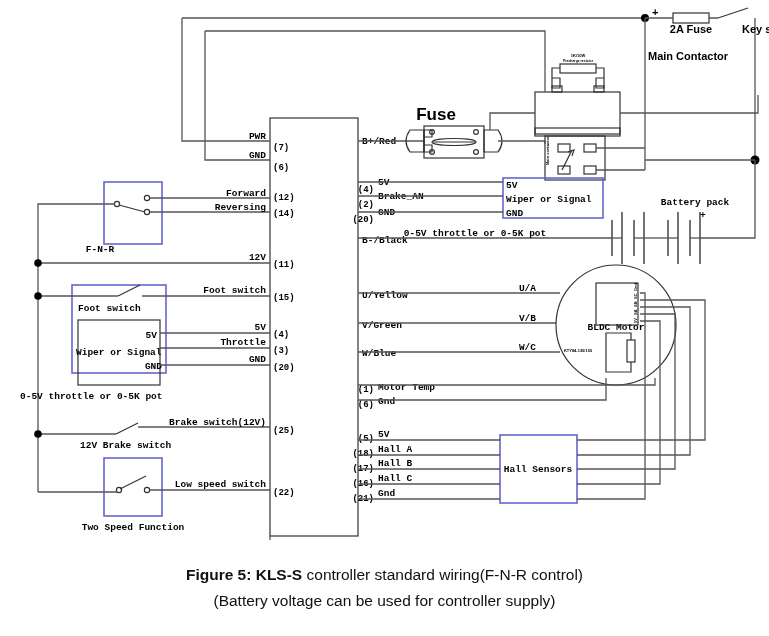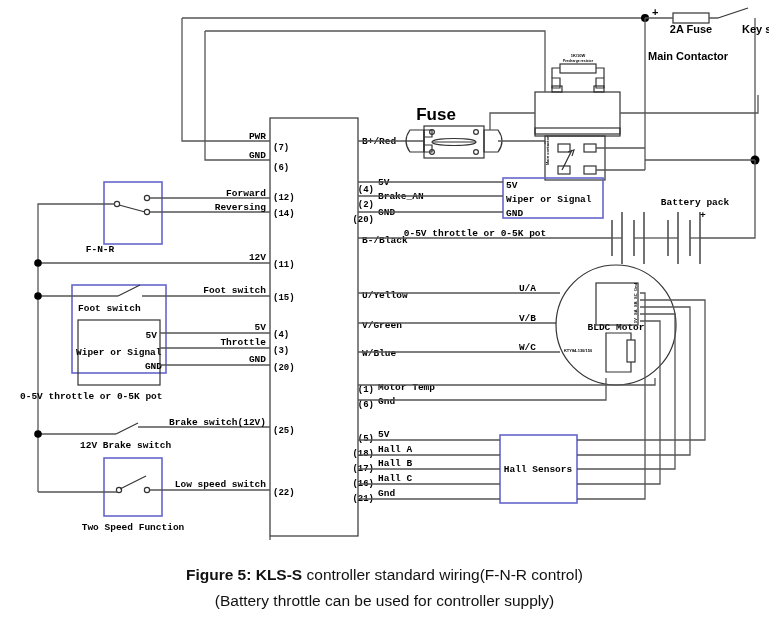--- a/index.html
+++ b/index.html
@@ -319,13 +319,13 @@
   </g>
 
   <g>
     <path class="w" d="M270,536 L270,540"></path>
   </g>
 </svg>
 
 <div class="cap" id="cap1">
   <b>Figure 5: KLS-S</b><span> controller standard wiring(F-N-R control)</span>
 </div>
-<div class="cap" id="cap2">(Battery throttle can be used for controller supply)</div>
+<div class="cap" id="cap2">(Battery voltage can be used for controller supply)</div>
 
 </body></html>

